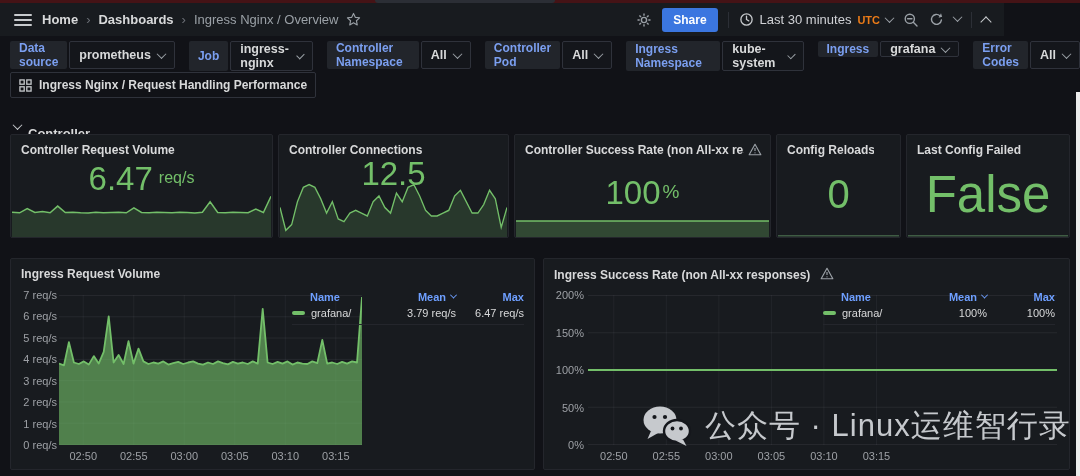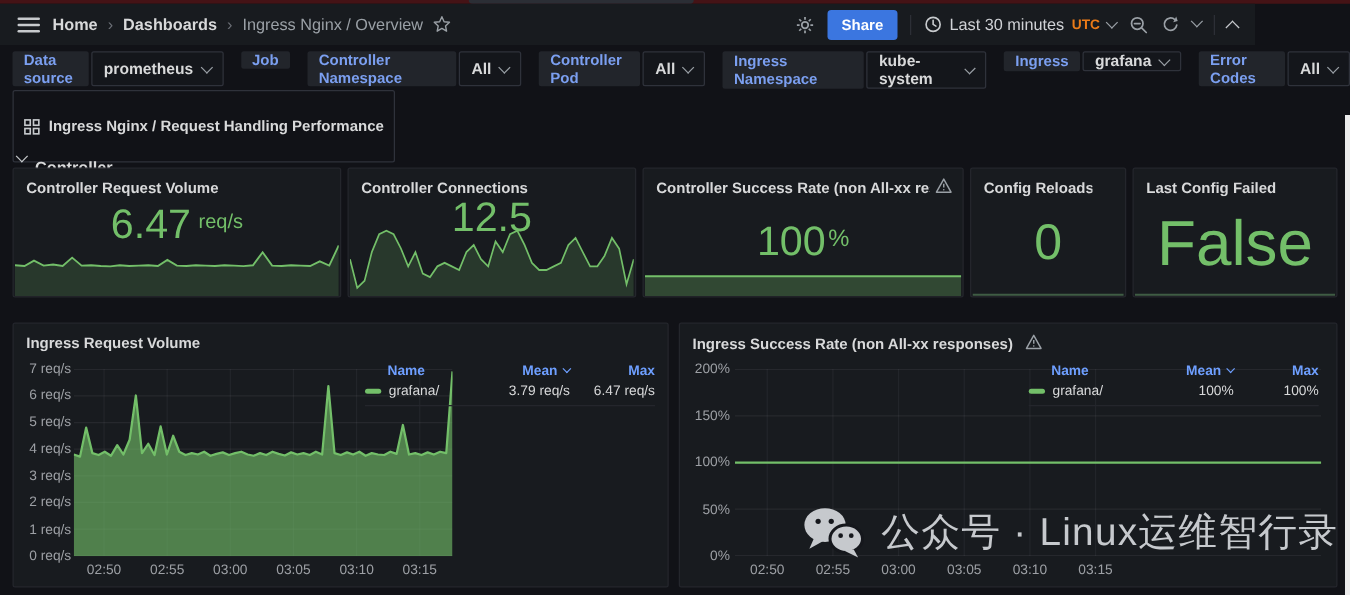--- a/index.html
+++ b/index.html
@@ -26,21 +26,21 @@
   .utc{color:#eb7b18;font-size:11px;font-weight:700;}
   .crt{display:inline-block;width:6px;height:6px;border-right:1.5px solid #9aa0a6;border-bottom:1.5px solid #9aa0a6;transform:rotate(45deg) translate(-1px,-1px);}
   .crt-up{display:inline-block;width:7px;height:7px;border-right:1.8px solid #c7cacd;border-bottom:1.8px solid #c7cacd;transform:rotate(-135deg);margin-top:4px;}
   
   .filters{position:absolute;left:10px;top:41px;height:26px;display:flex;align-items:flex-start;gap:14px;border-radius:13px;}
   .fgroup{display:flex;gap:2px;}
   .flabel{background:#22252b;color:#7b9ff0;font-size:12px;font-weight:700;display:flex;align-items:center;padding:0 9px;border-radius:2px;}
   .fvalue{background:#14161b;border:1px solid #2f323b;color:#d8d9da;font-size:12.5px;font-weight:600;display:flex;align-items:center;gap:7px;padding:0 9px;border-radius:2px;cursor:pointer;}
   
   .perf-link{position:absolute;left:10px;top:72px;height:24px;border:1px solid #2f323b;border-radius:2px;
-             display:flex;align-items:center;gap:7px;padding:16px 8px;color:#d8d9da;font-size:12px;font-weight:600;cursor:pointer;}
+             display:flex;align-items:center;gap:7px;padding:0 8px;color:#d8d9da;font-size:12px;font-weight:600;cursor:pointer;}
   
   .sect{position:absolute;display:flex;gap:7px;color:#d8d9da;font-size:13px;font-weight:700;cursor:pointer;margin-top:24px;}
   .sect .crt{border-color:#c7cacd;margin-top:-3px;}
   .sect1{left:14px;top:102px;} .sect2{left:14px;top:237px;}
   
   .panel{position:relative;background:#181b1f;border:1px solid #24262c;border-radius:2px;box-sizing:border-box;overflow:hidden;}
   .row1{position:absolute;left:10px;top:134px;width:1060px;height:104px;display:flex;gap:5px;}
   .row2{position:absolute;left:10px;top:258px;width:1060px;height:212px;display:flex;gap:8px;}
   .p1{width:263px;} .p2{width:231px;padding-left:12px;} .p3{width:257px;} .p4{width:125px;padding-left:28px;} .p5{flex:1;}
   .cp1{width:525px;} .cp2{flex:1;}
@@ -152,20 +152,24 @@
 <div class="filters">
     <div class="fgroup">
       <span class="flabel">Data source</span>
       <span class="fvalue">
         <span>prometheus</span>
         <span class="crt"></span>
       </span>
     </div>
     <div class="fgroup">
       <span class="flabel">Job</span>
+      <span class="fvalue">
+        <span>ingress-nginx</span>
+        <span class="crt"></span>
+      </span>
     </div>
     <div class="fgroup">
       <span class="flabel">Controller Namespace</span>
       <span class="fvalue">
         <span>All</span>
         <span class="crt"></span>
       </span>
     </div>
     <div class="fgroup">
       <span class="flabel">Controller Pod</span>

